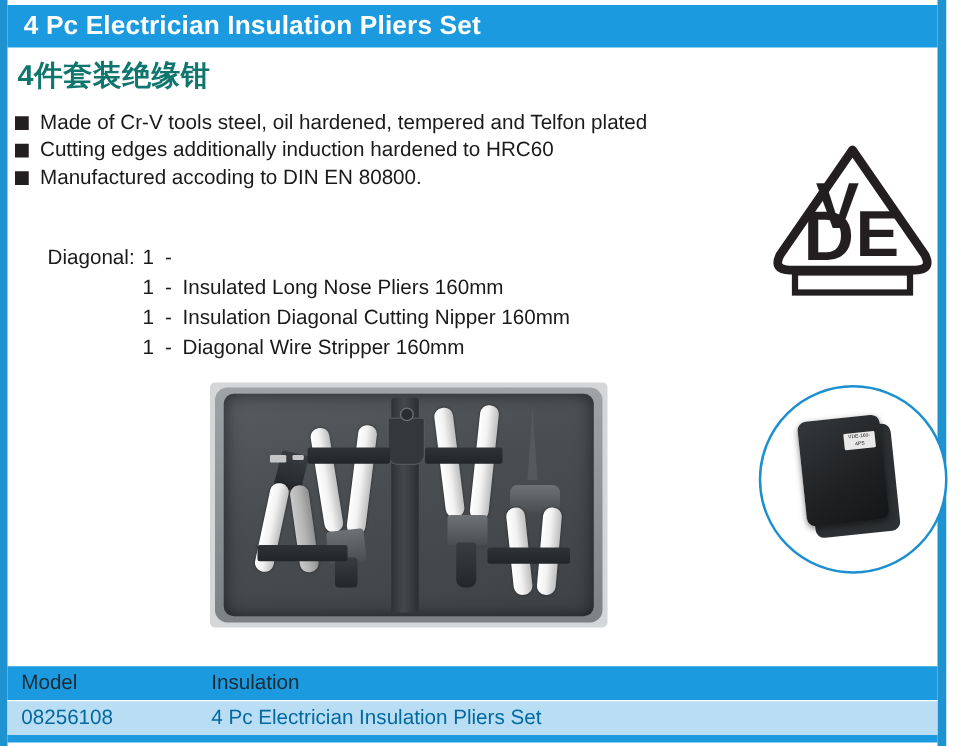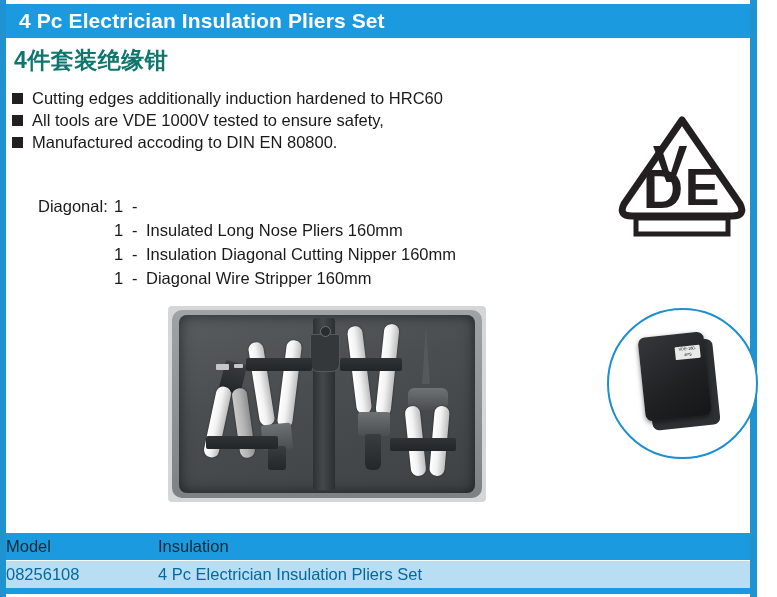--- a/index.html
+++ b/index.html
@@ -265,21 +265,21 @@
     background: #1b9ae0;
     align-items: center;
   }
   .table-data-row {
     display: flex;
     height: 27px;
     background: #b9ddf2;
     align-items: center;
     border-top: 1px solid #ffffff;
   }
-  .cell-model { width: 152px; flex: none; }
+  .cell-model { width: 152px; padding-left: 11px; flex: none; }
   .cell-desc  { flex: 1; }
   .table-head-row .cell-model,
   .table-head-row .cell-desc {
     font-size: 16.5px;
     color: #1b2a33;
   }
   .table-data-row .cell-model,
   .table-data-row .cell-desc {
     font-size: 16.5px;
     color: #0369a1;
@@ -301,25 +301,25 @@
 
   <div id="title-bar">
     <span class="title-text">4 Pc Electrician Insulation Pliers Set</span>
   </div>
 
   <div id="subtitle">4件套装绝缘钳</div>
 
   <div id="features">
     <div class="feature-row">
       <span class="bullet-square"></span>
-      <span class="feature-text">Cutting edges additionally induction hardened to HRC60</span>
+      <span class="feature-text">Made of Cr-V tools steel, oil hardened, tempered and Telfon plated</span>
     </div>
     <div class="feature-row">
       <span class="bullet-square"></span>
-      <span class="feature-text">All tools are VDE 1000V tested to ensure safety,</span>
+      <span class="feature-text">Cutting edges additionally induction hardened to HRC60</span>
     </div>
     <div class="feature-row">
       <span class="bullet-square"></span>
       <span class="feature-text">Manufactured accoding to DIN EN 80800.</span>
     </div>
   </div>
 
   <div id="content-block">
     <span id="content-label">Diagonal:</span>
     <div id="content-lines">

